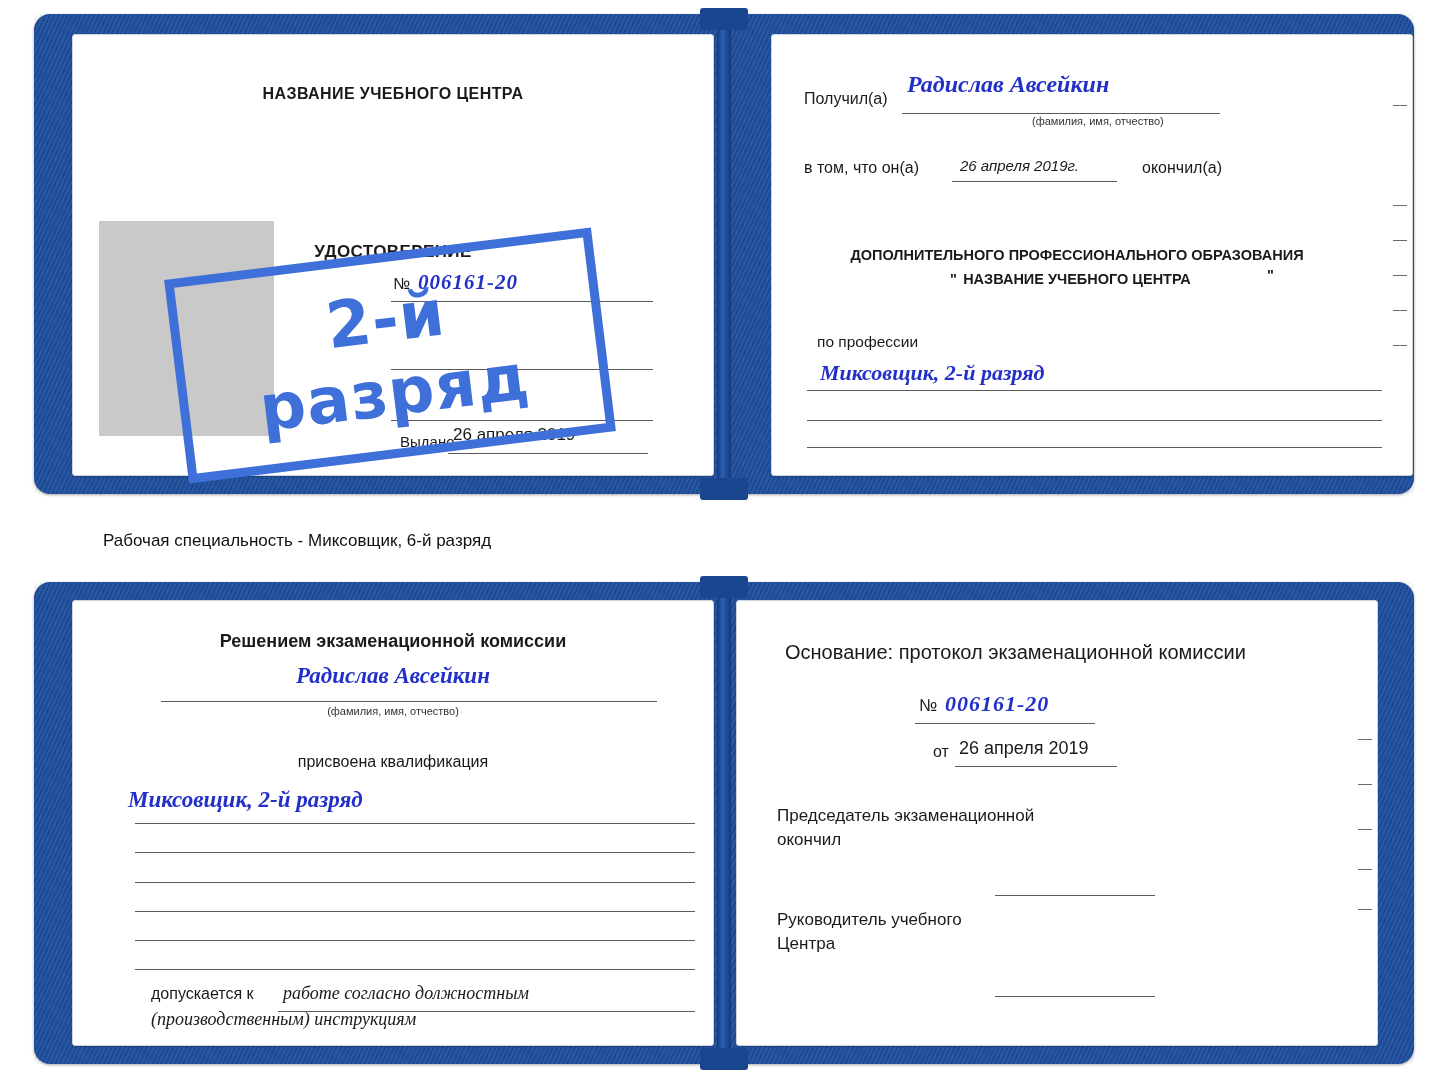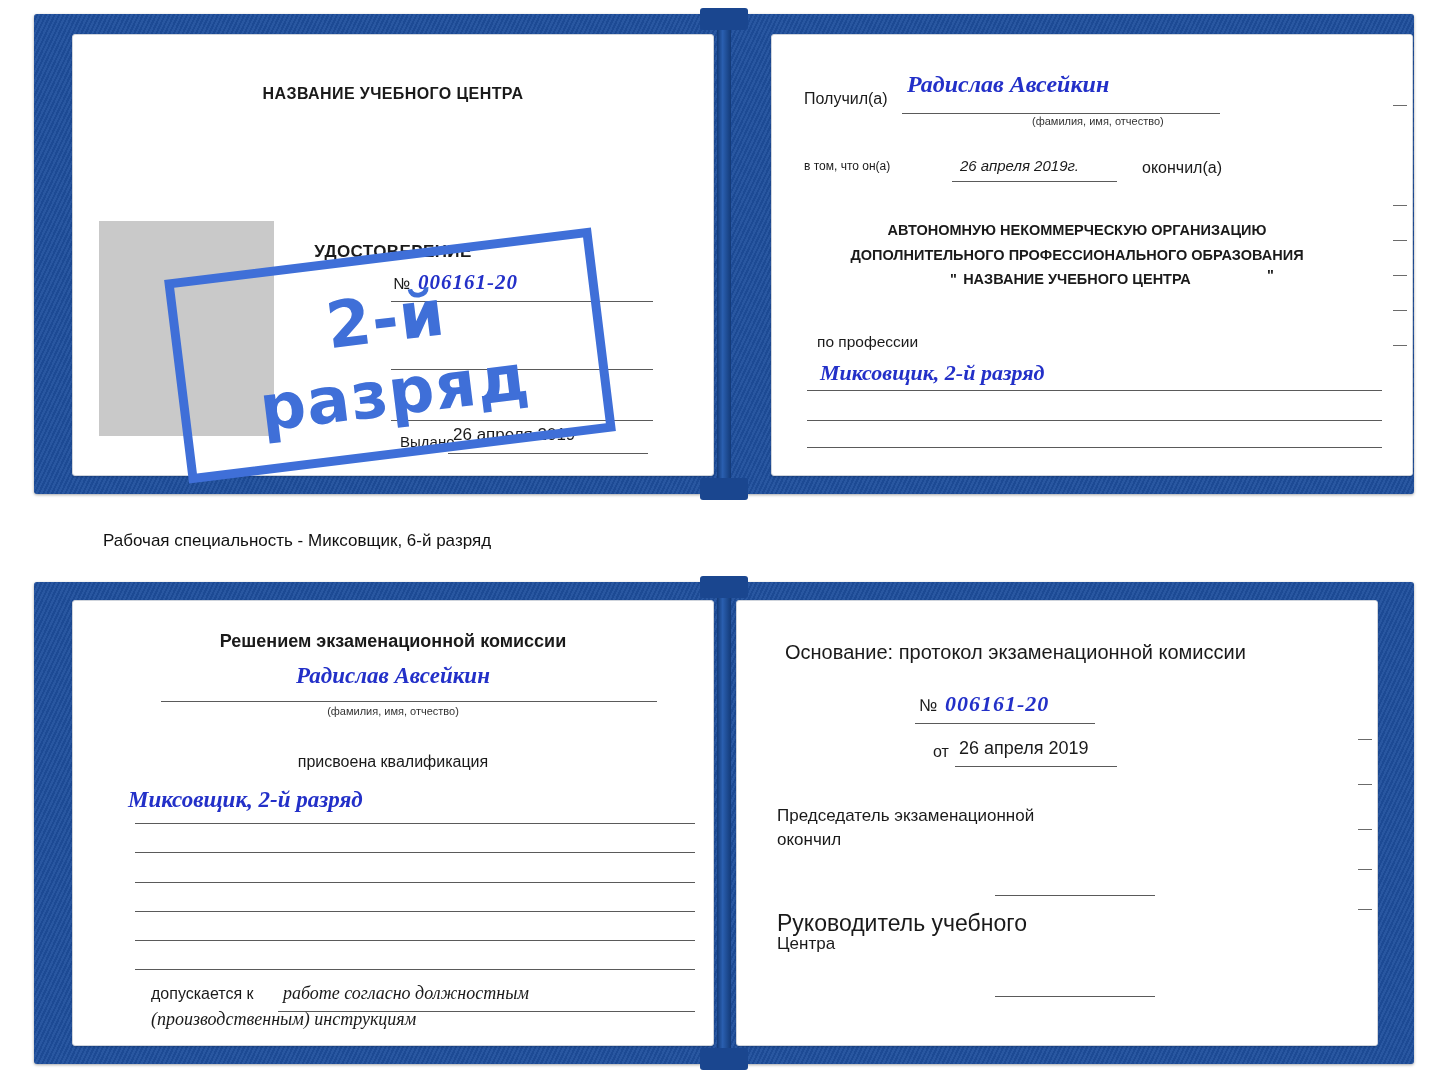--- a/index.html
+++ b/index.html
@@ -7,21 +7,21 @@
     width:1448px;height:1085px;
     background:#ffffff;
     font-family:"Liberation Sans", sans-serif;
     position:relative;
     overflow:hidden;
   }
   
   .book{
     position:absolute;
     background:#1e4e9c;
-    border-radius:3px;
+    border-radius:16px;
     box-shadow:0 1px 3px rgba(0,0,0,.35);
   }
   .book.top{ left:34px; top:14px; width:1380px; height:480px; }
   .book.bottom{ left:34px; top:582px; width:1380px; height:482px; }
 
   
   .book::before{
     content:"";
     position:absolute; inset:0;
     background:
@@ -160,26 +160,25 @@
       <div class="edge-line" style="top:240px;"></div>
       <div class="edge-line" style="top:275px;"></div>
       <div class="edge-line" style="top:310px;"></div>
     </div>
 
     <div class="abs typed" style="left:32px;top:55px;font-size:16px;">Получил(а)</div>
     <div class="abs blue-ink" style="left:135px;top:36px;font-size:24px;">Радислав Авсейкин</div>
     <div class="line" style="left:130px;top:78px;width:318px;"></div>
     <div class="abs caption" style="left:260px;top:80px;font-size:11px;">(фамилия, имя, отчество)</div>
 
-    <div class="abs typed" style="left:32px;top:124px;font-size:12px;">в том, что он(а)</div>
+    <div class="abs typed" style="left:32px;top:124px;font-size:16px;">в том, что он(а)</div>
     <div class="abs typed" style="left:188px;top:122px;font-size:15px;font-style:italic;">26 апреля 2019г.</div>
     <div class="line" style="left:180px;top:146px;width:165px;"></div>
     <div class="abs typed" style="left:370px;top:124px;font-size:16px;">окончил(а)</div>
 
-    <div class="abs bold typed center" style="left:0;right:30px;top:187px;font-size:14.5px;">АВТОНОМНУЮ НЕКОММЕРЧЕСКУЮ ОРГАНИЗАЦИЮ</div>
     <div class="abs bold typed center" style="left:0;right:30px;top:212px;font-size:14.5px;">ДОПОЛНИТЕЛЬНОГО ПРОФЕССИОНАЛЬНОГО ОБРАЗОВАНИЯ</div>
     <div class="abs bold typed" style="left:178px;top:236px;font-size:14.5px;">"</div>
     <div class="abs bold typed center" style="left:0;right:30px;top:236px;font-size:14.5px;">НАЗВАНИЕ УЧЕБНОГО ЦЕНТРА</div>
     <div class="abs bold typed" style="left:495px;top:232px;font-size:14.5px;">"</div>
 
     <div class="abs typed" style="left:45px;top:298px;font-size:15.5px;">по профессии</div>
     <div class="abs blue-ink" style="left:48px;top:325px;font-size:22px;">Миксовщик, 2-й разряд</div>
 
     <div class="line" style="left:35px;top:355px;width:575px;"></div>
     <div class="line" style="left:35px;top:385px;width:575px;"></div>
@@ -238,17 +237,17 @@
     <div class="line" style="left:178px;top:122px;width:180px;"></div>
 
     <div class="abs typed" style="left:196px;top:142px;font-size:16px;">от</div>
     <div class="abs typed" style="left:222px;top:137px;font-size:18px;">26 апреля 2019</div>
     <div class="line" style="left:218px;top:165px;width:162px;"></div>
 
     <div class="abs typed" style="left:40px;top:205px;font-size:17px;">Председатель экзаменационной</div>
     <div class="abs typed" style="left:40px;top:229px;font-size:17px;">окончил</div>
     <div class="line" style="left:258px;top:294px;width:160px;"></div>
 
-    <div class="abs typed" style="left:40px;top:309px;font-size:23px;">Руководитель учебного</div>
+    <div class="abs typed" style="left:40px;top:309px;font-size:17px;">Руководитель учебного</div>
     <div class="abs typed" style="left:40px;top:333px;font-size:17px;">Центра</div>
     <div class="line" style="left:258px;top:395px;width:160px;"></div>
   </div>
 </div>
 
 </body></html>

